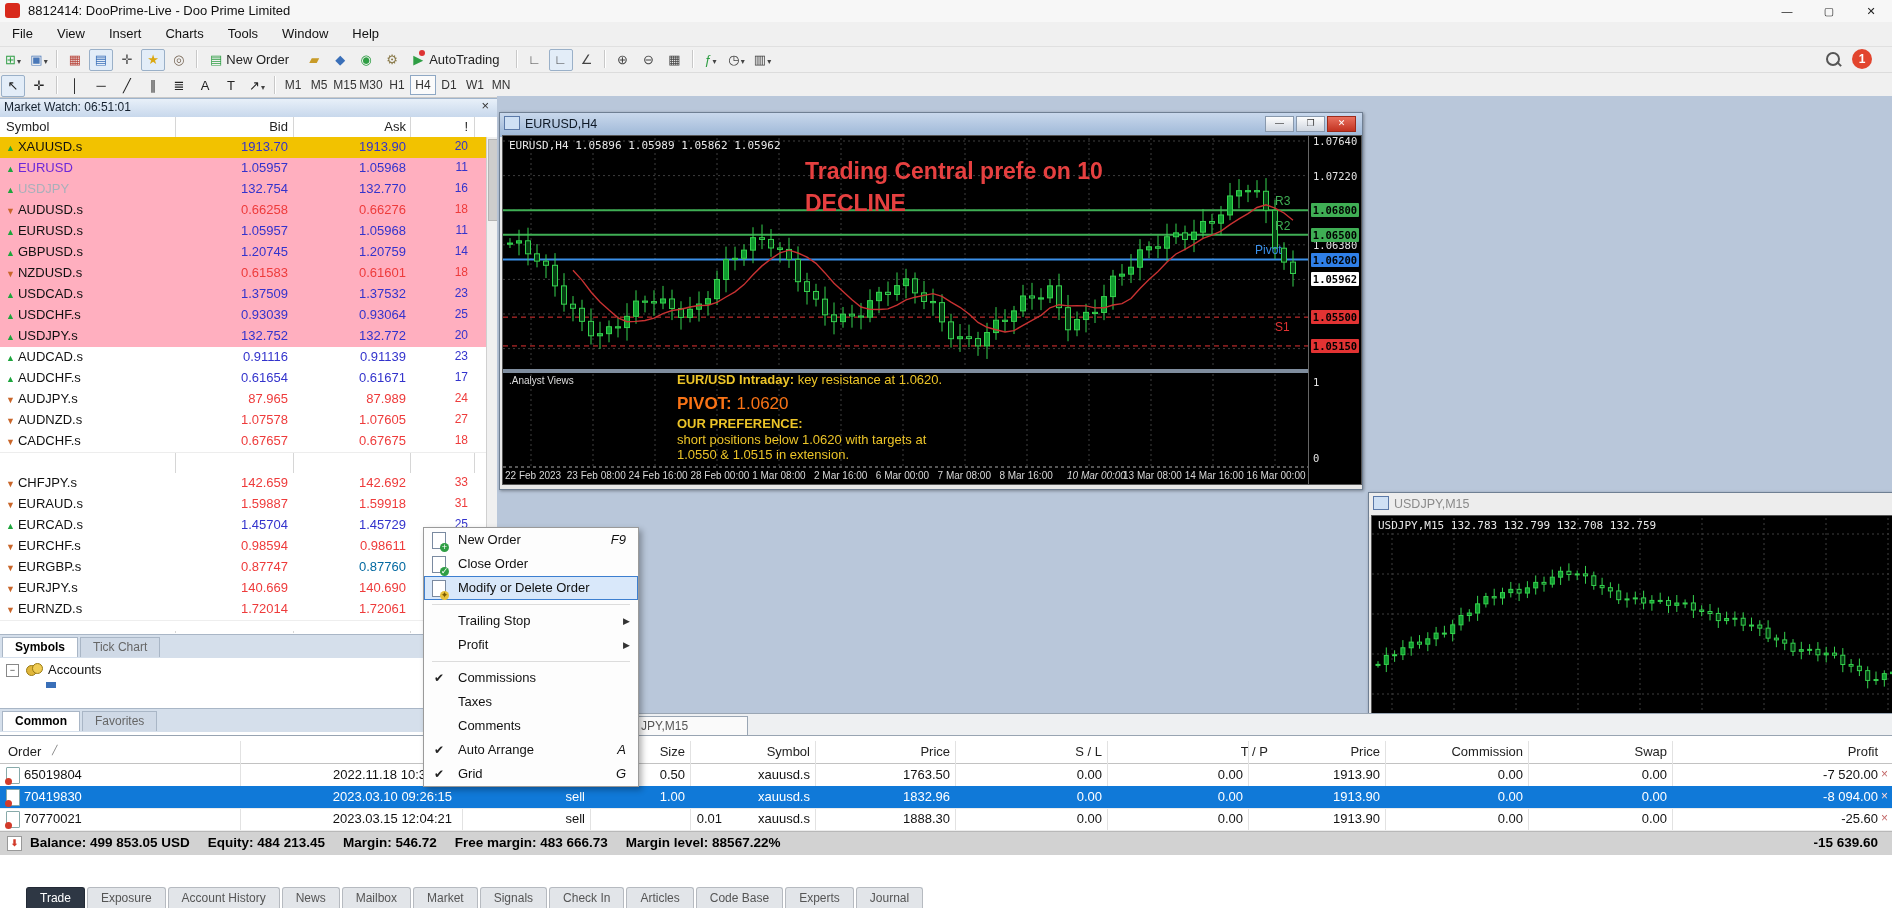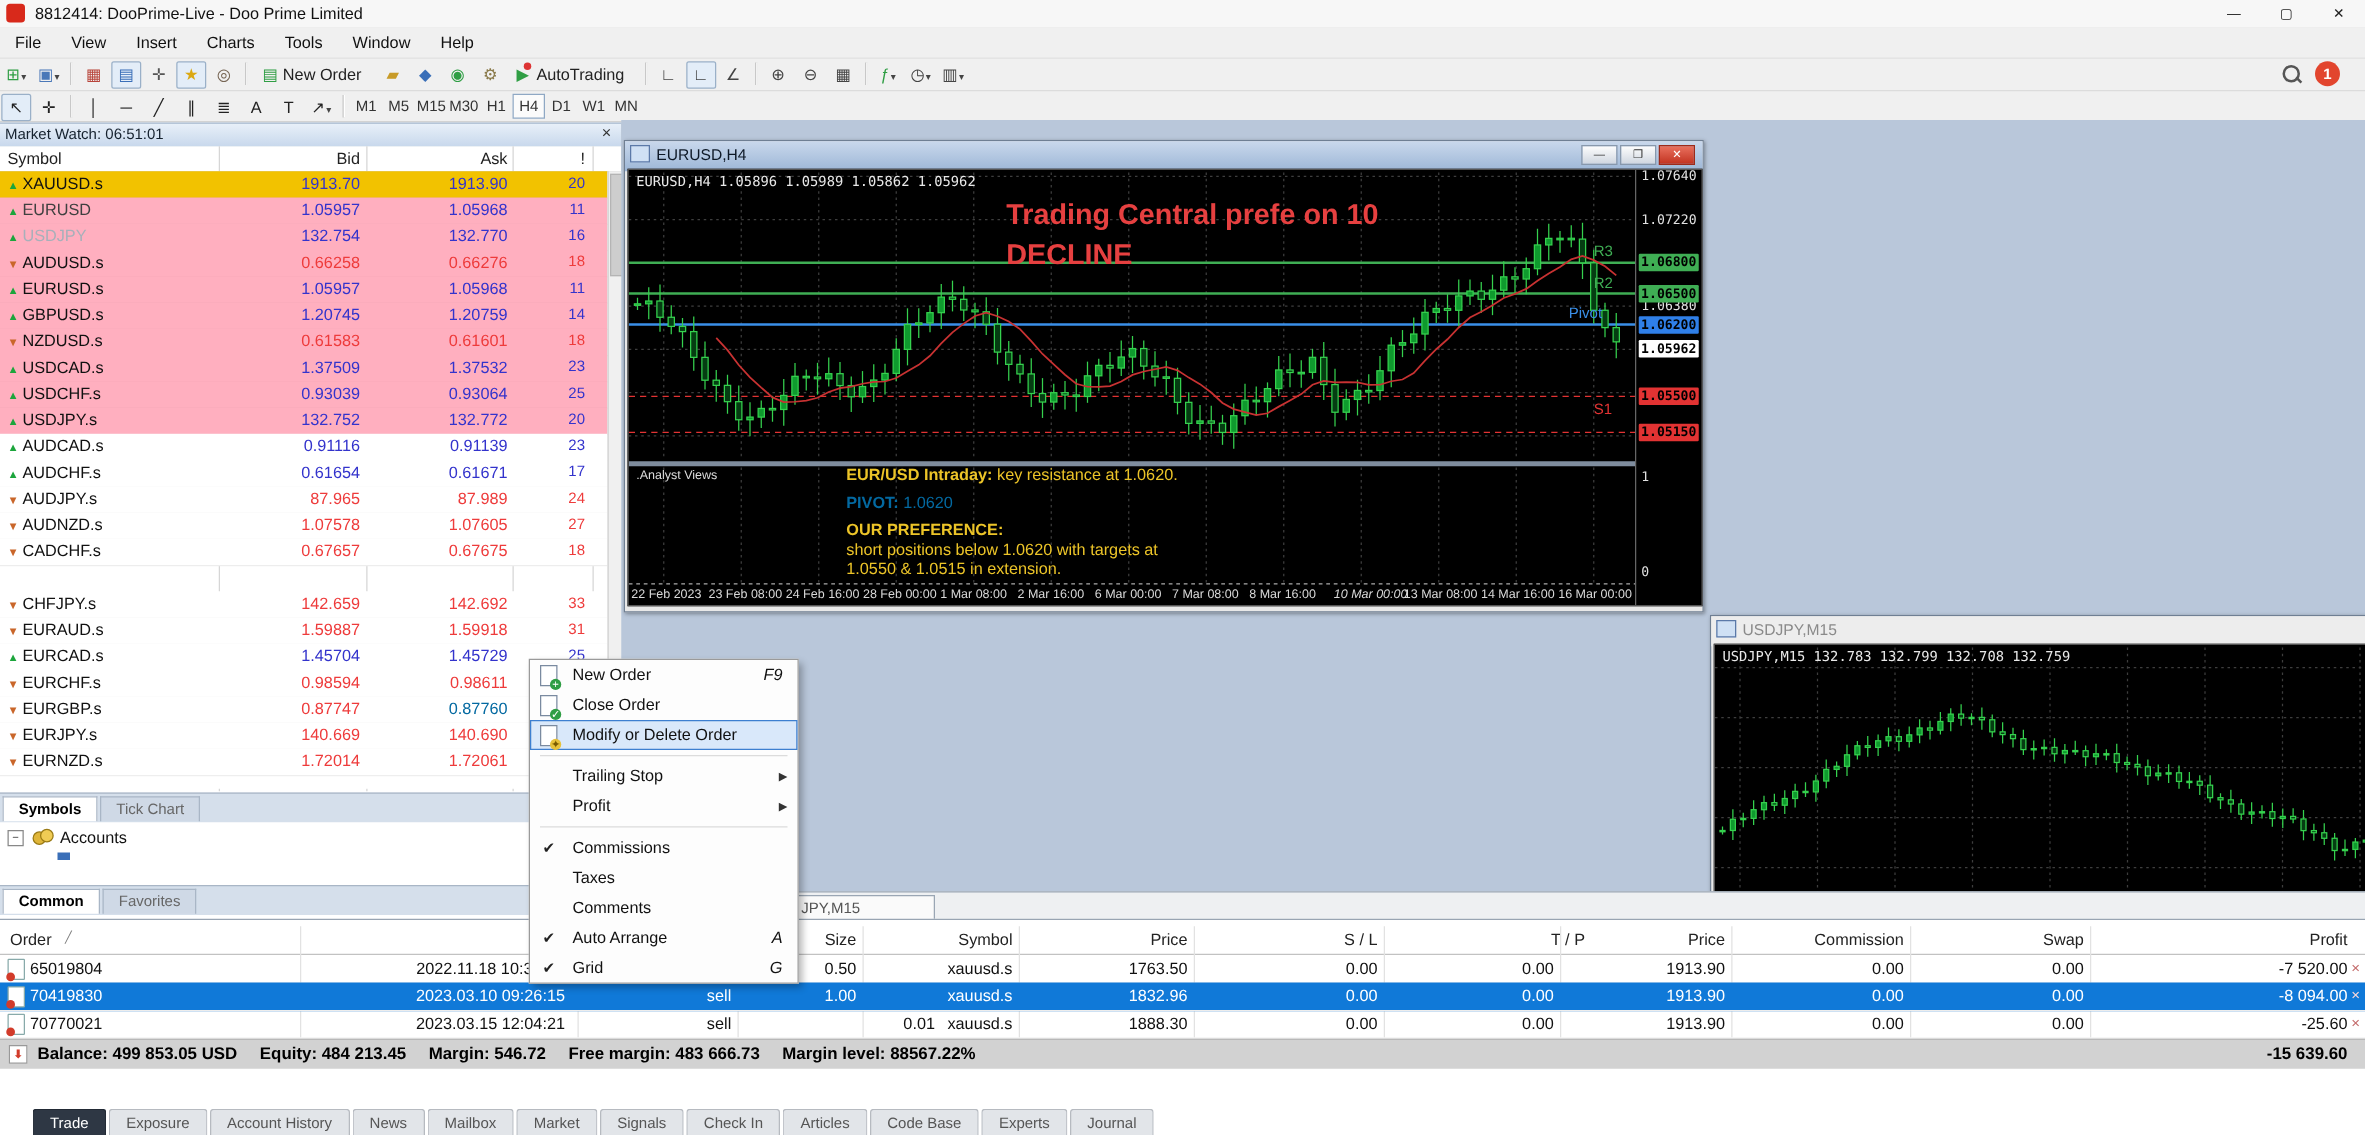--- a/index.html
+++ b/index.html
@@ -119,21 +119,21 @@
     <div class="colline" style="left: 293px; top: 19px; bottom: 25px;"></div>
     <div class="colline" style="left: 410px; top: 19px; bottom: 25px;"></div>
     <div class="colline" style="left: 474px; top: 19px; bottom: 25px;"></div>
     <div class="mwrow" style="position: absolute; left: 0px; top: 39px; width: 486px; height: 21px; background: rgb(242, 194, 0); border-bottom: 1px solid rgba(0, 0, 0, 0.07);">
       <span class="sym"><span class="arrow" style="color: rgb(28, 165, 60);">▲</span><span>XAUUSD.s</span></span>
       <span class="num" style="right: 198px; color: rgb(51, 51, 204); width: 100px;">1913.70</span>
       <span class="num" style="right: 80px; color: rgb(51, 51, 204); width: 100px;">1913.90</span>
       <span class="num" style="right: 18px; color: rgb(51, 51, 204); width: 50px; font-size: 12px;">20</span>
     </div>
     <div class="mwrow" style="position: absolute; left: 0px; top: 60px; width: 486px; height: 21px; background: rgb(255, 175, 191); border-bottom: 1px solid rgba(0, 0, 0, 0.07);">
-      <span class="sym"><span class="arrow" style="color: rgb(28, 165, 60);">▲</span><span style="color: #404040;">EURUSD</span></span>
+      <span class="sym"><span class="arrow" style="color: rgb(28, 165, 60);">▲</span><span style="color: #6d28d9;">EURUSD</span></span>
       <span class="num" style="right: 198px; color: rgb(51, 51, 204); width: 100px;">1.05957</span>
       <span class="num" style="right: 80px; color: rgb(51, 51, 204); width: 100px;">1.05968</span>
       <span class="num" style="right: 18px; color: rgb(51, 51, 204); width: 50px; font-size: 12px;">11</span>
     </div>
     <div class="mwrow" style="position: absolute; left: 0px; top: 81px; width: 486px; height: 21px; background: rgb(255, 175, 191); border-bottom: 1px solid rgba(0, 0, 0, 0.07);">
       <span class="sym"><span class="arrow" style="color: rgb(28, 165, 60);">▲</span><span style="color: rgb(168, 176, 186);">USDJPY</span></span>
       <span class="num" style="right: 198px; color: rgb(51, 51, 204); width: 100px;">132.754</span>
       <span class="num" style="right: 80px; color: rgb(51, 51, 204); width: 100px;">132.770</span>
       <span class="num" style="right: 18px; color: rgb(51, 51, 204); width: 50px; font-size: 12px;">16</span>
     </div>
@@ -494,21 +494,21 @@
         </svg>
         <div class="ovl" style="left: 6px; top: 3px; font: 11px &quot;DejaVu Sans Mono&quot;, monospace; color: rgb(232, 232, 232);">EURUSD,H4 1.05896 1.05989 1.05862 1.05962</div>
         <div class="ovl" style="left: 302px; top: 22px; font: bold 23px &quot;Liberation Sans&quot;, sans-serif; color: rgb(230, 64, 64);">Trading Central prefe on 10</div>
         <div class="ovl" style="left: 302px; top: 54px; font: bold 23px &quot;Liberation Sans&quot;, sans-serif; color: rgb(230, 64, 64);">DECLINE</div>
         <div class="ovl" style="left: 772px; top: 58.1358px; color: rgb(63, 174, 84); font: 12px &quot;Liberation Sans&quot;, sans-serif;">R3</div>
         <div class="ovl" style="left: 772px; top: 82.8272px; color: rgb(63, 174, 84); font: 12px &quot;Liberation Sans&quot;, sans-serif;">R2</div>
         <div class="ovl" style="left: 752px; top: 106.519px; color: rgb(58, 143, 232); font: 12px &quot;Liberation Sans&quot;, sans-serif;">Pivot</div>
         <div class="ovl" style="left: 772px; top: 184.132px; color: rgb(226, 51, 51); font: 12px &quot;Liberation Sans&quot;, sans-serif;">S1</div>
         <div class="ovl" style="left: 6px; top: 239px; font-size: 10px; color: rgb(221, 221, 221);">.Analyst Views</div>
         <div class="ovl" style="left: 174px; top: 236px; font-size: 13px; color: rgb(236, 196, 40);"><b>EUR/USD Intraday:</b><span> key resistance at 1.0620.</span></div>
-        <div class="ovl" style="left: 174px; top: 258px; font-size: 13px; color: #0369a1;"><b>PIVOT:</b><span> 1.0620</span></div>
+        <div class="ovl" style="left: 174px; top: 258px; font-size: 17px; color: #f97316;"><b>PIVOT:</b><span> 1.0620</span></div>
         <div class="ovl" style="left: 174px; top: 280px; font-size: 13px; color: rgb(236, 196, 40);"><b>OUR PREFERENCE:</b></div>
         <div class="ovl" style="left: 174px; top: 296px; font-size: 13px; color: rgb(236, 196, 40);"><span>short positions below 1.0620 with targets at</span></div>
         <div class="ovl" style="left: 174px; top: 311px; font-size: 13px; color: rgb(236, 196, 40);"><span>1.0550 &amp; 1.0515 in extension.</span></div>
         <div class="tml" style="left: 2px; top: 334px;">22 Feb 2023</div>
         <div class="tml" style="left: 63.8px; top: 334px;">23 Feb 08:00</div>
         <div class="tml" style="left: 125.6px; top: 334px;">24 Feb 16:00</div>
         <div class="tml" style="left: 187.4px; top: 334px;">28 Feb 00:00</div>
         <div class="tml" style="left: 249.2px; top: 334px;">1 Mar 08:00</div>
         <div class="tml" style="left: 311px; top: 334px;">2 Mar 16:00</div>
         <div class="tml" style="left: 372.8px; top: 334px;">6 Mar 00:00</div>
@@ -741,21 +741,21 @@
       <span class="tcell" style="right: 369px;">0.00</span>
       <span class="tcell" style="right: 225px;">0.00</span>
       <span class="tcell" style="right: 14px;">-8 094.00</span>
       <span class="closex" style="right: 4px; color: rgb(255, 217, 217);">×</span>
     </div>
     <div class="trow" style="top: 72px;">
       <div class="docicon"></div>
       <span class="tcell" style="left: 24px;">70770021</span>
       <span class="tcell" style="right: 1440px;">2023.03.15 12:04:21</span>
       <span class="tcell" style="right: 1307px;">sell</span>
-      <span class="tcell" style="right: 1144px;">0.01</span>
+      <span class="tcell" style="right: 1170px;">0.01</span>
       <span class="tcell" style="right: 1082px;">xauusd.s</span>
       <span class="tcell" style="right: 942px;">1888.30</span>
       <span class="tcell" style="right: 790px;">0.00</span>
       <span class="tcell" style="right: 649px;">0.00</span>
       <span class="tcell" style="right: 512px;">1913.90</span>
       <span class="tcell" style="right: 369px;">0.00</span>
       <span class="tcell" style="right: 225px;">0.00</span>
       <span class="tcell" style="right: 14px;">-25.60</span>
       <span class="closex" style="right: 4px; color: rgb(196, 106, 106);">×</span>
     </div>

